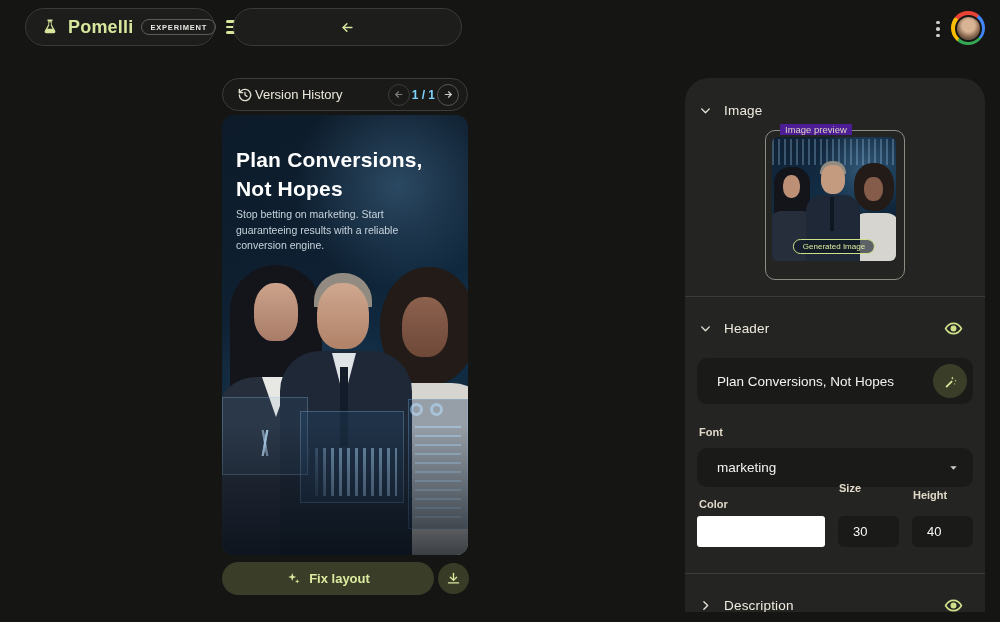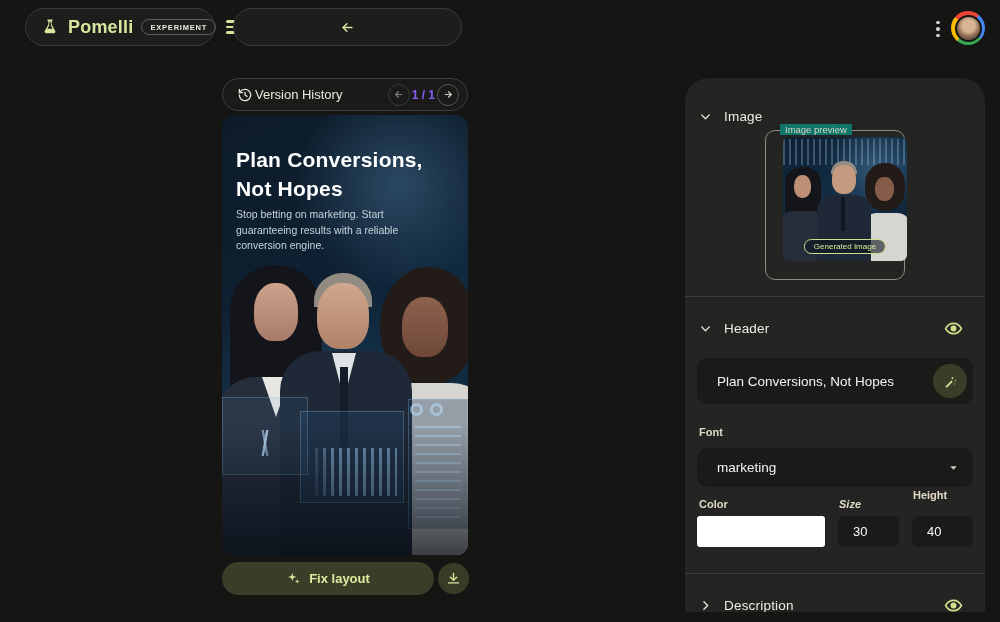--- a/index.html
+++ b/index.html
@@ -27,21 +27,21 @@
   .avatar .face { width:27px; height:27px; border-radius:50%; border:2px solid #151514;
             background:radial-gradient(circle at 50% 38%, #d8b494 0 34%, #8a6a52 60%, #2a2420 100%); }
 
   
   .vh-pill { left:222px; top:78px; width:246px; height:33px; border-radius:17px; background:#1a1a19;
              border:1px solid #3d3d3b; padding:0 8px 0 14px; gap:2px; }
   .vh-label { font-size:13px; color:#ece8db; white-space:nowrap; }
   .nav-circle { width:22px; height:22px; border-radius:50%; border:1px solid #55555২; border:1px solid #555552;
                 display:flex; align-items:center; justify-content:center; color:#cfcfc8; cursor:pointer; flex:0 0 auto; }
   .nav-circle.dim { opacity:.55; }
-  .page-ind { font-size:12px; color:#8b5cf6; font-weight:600; white-space:nowrap; }
+  .page-ind { font-size:12px; color:#7dd3fc; font-weight:600; white-space:nowrap; }
   .vh-spacer { flex:1; }
 
   
   .poster { position:absolute; left:222px; top:115px; width:246px; height:440px; border-radius:12px;
             overflow:hidden; cursor:default;
             background:linear-gradient(150deg,#0d1b29 0%,#0e2032 38%,#123049 62%,#081220 100%); }
   .poster .glow { position:absolute; right:-40px; top:-30px; width:220px; height:200px;
             background:radial-gradient(circle,rgba(110,170,215,.30) 0%,rgba(110,170,215,0) 70%); }
   .poster .glow2 { position:absolute; left:-30px; bottom:90px; width:200px; height:180px;
             background:radial-gradient(circle,rgba(70,120,160,.22) 0%,rgba(70,120,160,0) 70%); }
@@ -101,23 +101,23 @@
            border-radius:24px 24px 0 0; overflow:hidden; }
   .sect-row { position:absolute; left:0; width:100%; height:44px; display:flex; align-items:center;
               padding:0 22px 0 14px; gap:12px; cursor:pointer; }
   .sect-title { font-size:13.5px; color:#f0ebdf; letter-spacing:.2px; }
   .chev { color:#e4e0d4; display:flex; align-items:center; }
   .eye { margin-left:auto; color:#cfe08a; display:flex; align-items:center; cursor:pointer; }
   .divider { position:absolute; left:0; width:100%; height:1px; background:#3b3b39; }
 
   .fieldset { position:absolute; left:80px; top:52px; width:140px; height:150px;
               border:1px solid #8d8d84; border-radius:10px; }
-  .legend { position:absolute; left:14px; top:-7px; background:#0f766e; padding:0 5px;
+  .legend { position:absolute; left:14px; top:-7px; background:#4c1d95; padding:0 5px;
             font-size:9.5px; color:#ddd5c2; white-space:nowrap; }
-  .thumb { position:absolute; left:17px; top:6px; width:124px; height:124px; border-radius:6px; overflow:hidden;
+  .thumb { position:absolute; left:6px; top:6px; width:124px; height:124px; border-radius:6px; overflow:hidden;
            background:linear-gradient(150deg,#0f2033 0%,#133049 55%,#0a1624 100%); cursor:pointer; }
   .thumb .tglow { position:absolute; right:-18px; top:-14px; width:100px; height:90px;
            background:radial-gradient(circle,rgba(110,170,215,.35) 0%,rgba(110,170,215,0) 70%); }
   .mini { position:absolute; border-radius:45%; }
   .t-w1h { left:2px; top:30px; width:36px; height:62px; background:#14141b; border-radius:16px 16px 8px 8px; }
   .t-w1f { left:11px; top:38px; width:17px; height:23px; background:#bd9076; border-radius:46%; }
   .t-w1b { left:-4px; top:74px; width:48px; height:50px; background:#262e3c; border-radius:14px 14px 0 0; }
   .t-mh  { left:48px; top:24px; width:26px; height:13px; background:#928b82; border-radius:12px 12px 0 0; }
   .t-mf  { left:49px; top:28px; width:24px; height:29px; background:#c59b80; border-radius:44%; }
   .t-mb  { left:34px; top:58px; width:54px; height:66px; background:#1e2836; border-radius:16px 16px 0 0; }
@@ -265,21 +265,21 @@
   <button class="dl-btn">
     <svg width="15" height="15" viewBox="0 0 24 24" fill="none" stroke="currentColor" stroke-width="2.2" stroke-linecap="round" stroke-linejoin="round">
         <path d="M12 4v10"></path>
         <path d="M7 10l5 5 5-5"></path>
         <path d="M4 19h16"></path>
       </svg>
   </button>
 
   <div class="panel">
 
-    <div class="sect-row" style="top:16px;">
+    <div class="sect-row" style="top:10px;">
       <span class="chev">
         <svg width="13" height="13" viewBox="0 0 24 24" fill="none" stroke="currentColor" stroke-width="2.6" stroke-linecap="round" stroke-linejoin="round">
             <path d="M5 9l7 7 7-7"></path>
           </svg>
       </span>
       <span class="sect-title">Image</span>
     </div>
 
     <div class="fieldset">
       <span class="legend">Image preview</span>
@@ -333,21 +333,21 @@
     <div class="txt-input select-box">
       <span class="val">marketing</span>
       <span class="caret">
         <svg width="11" height="11" viewBox="0 0 24 24" fill="currentColor">
             <path d="M5 9l7 8 7-8H5z"></path>
           </svg>
       </span>
     </div>
 
     <span class="small-label" style="left:14px; top:420px;">Color</span>
-    <span class="small-label" style="left:154px; top:420px;font-style:italic;">Size</span>
+    <span class="small-label" style="left:154px; top:404px;">Size</span>
     <span class="small-label" style="left:228px; top:411px;">Height</span>
 
     <div class="swatch" title="#ffffff"></div>
     <input class="num-input size-in" value="30" style="">
     <input class="num-input height-in" value="40" style="">
 
     <div class="divider" style="top:495px;"></div>
 
     <div class="sect-row" style="top:505px;">
       <span class="chev">

